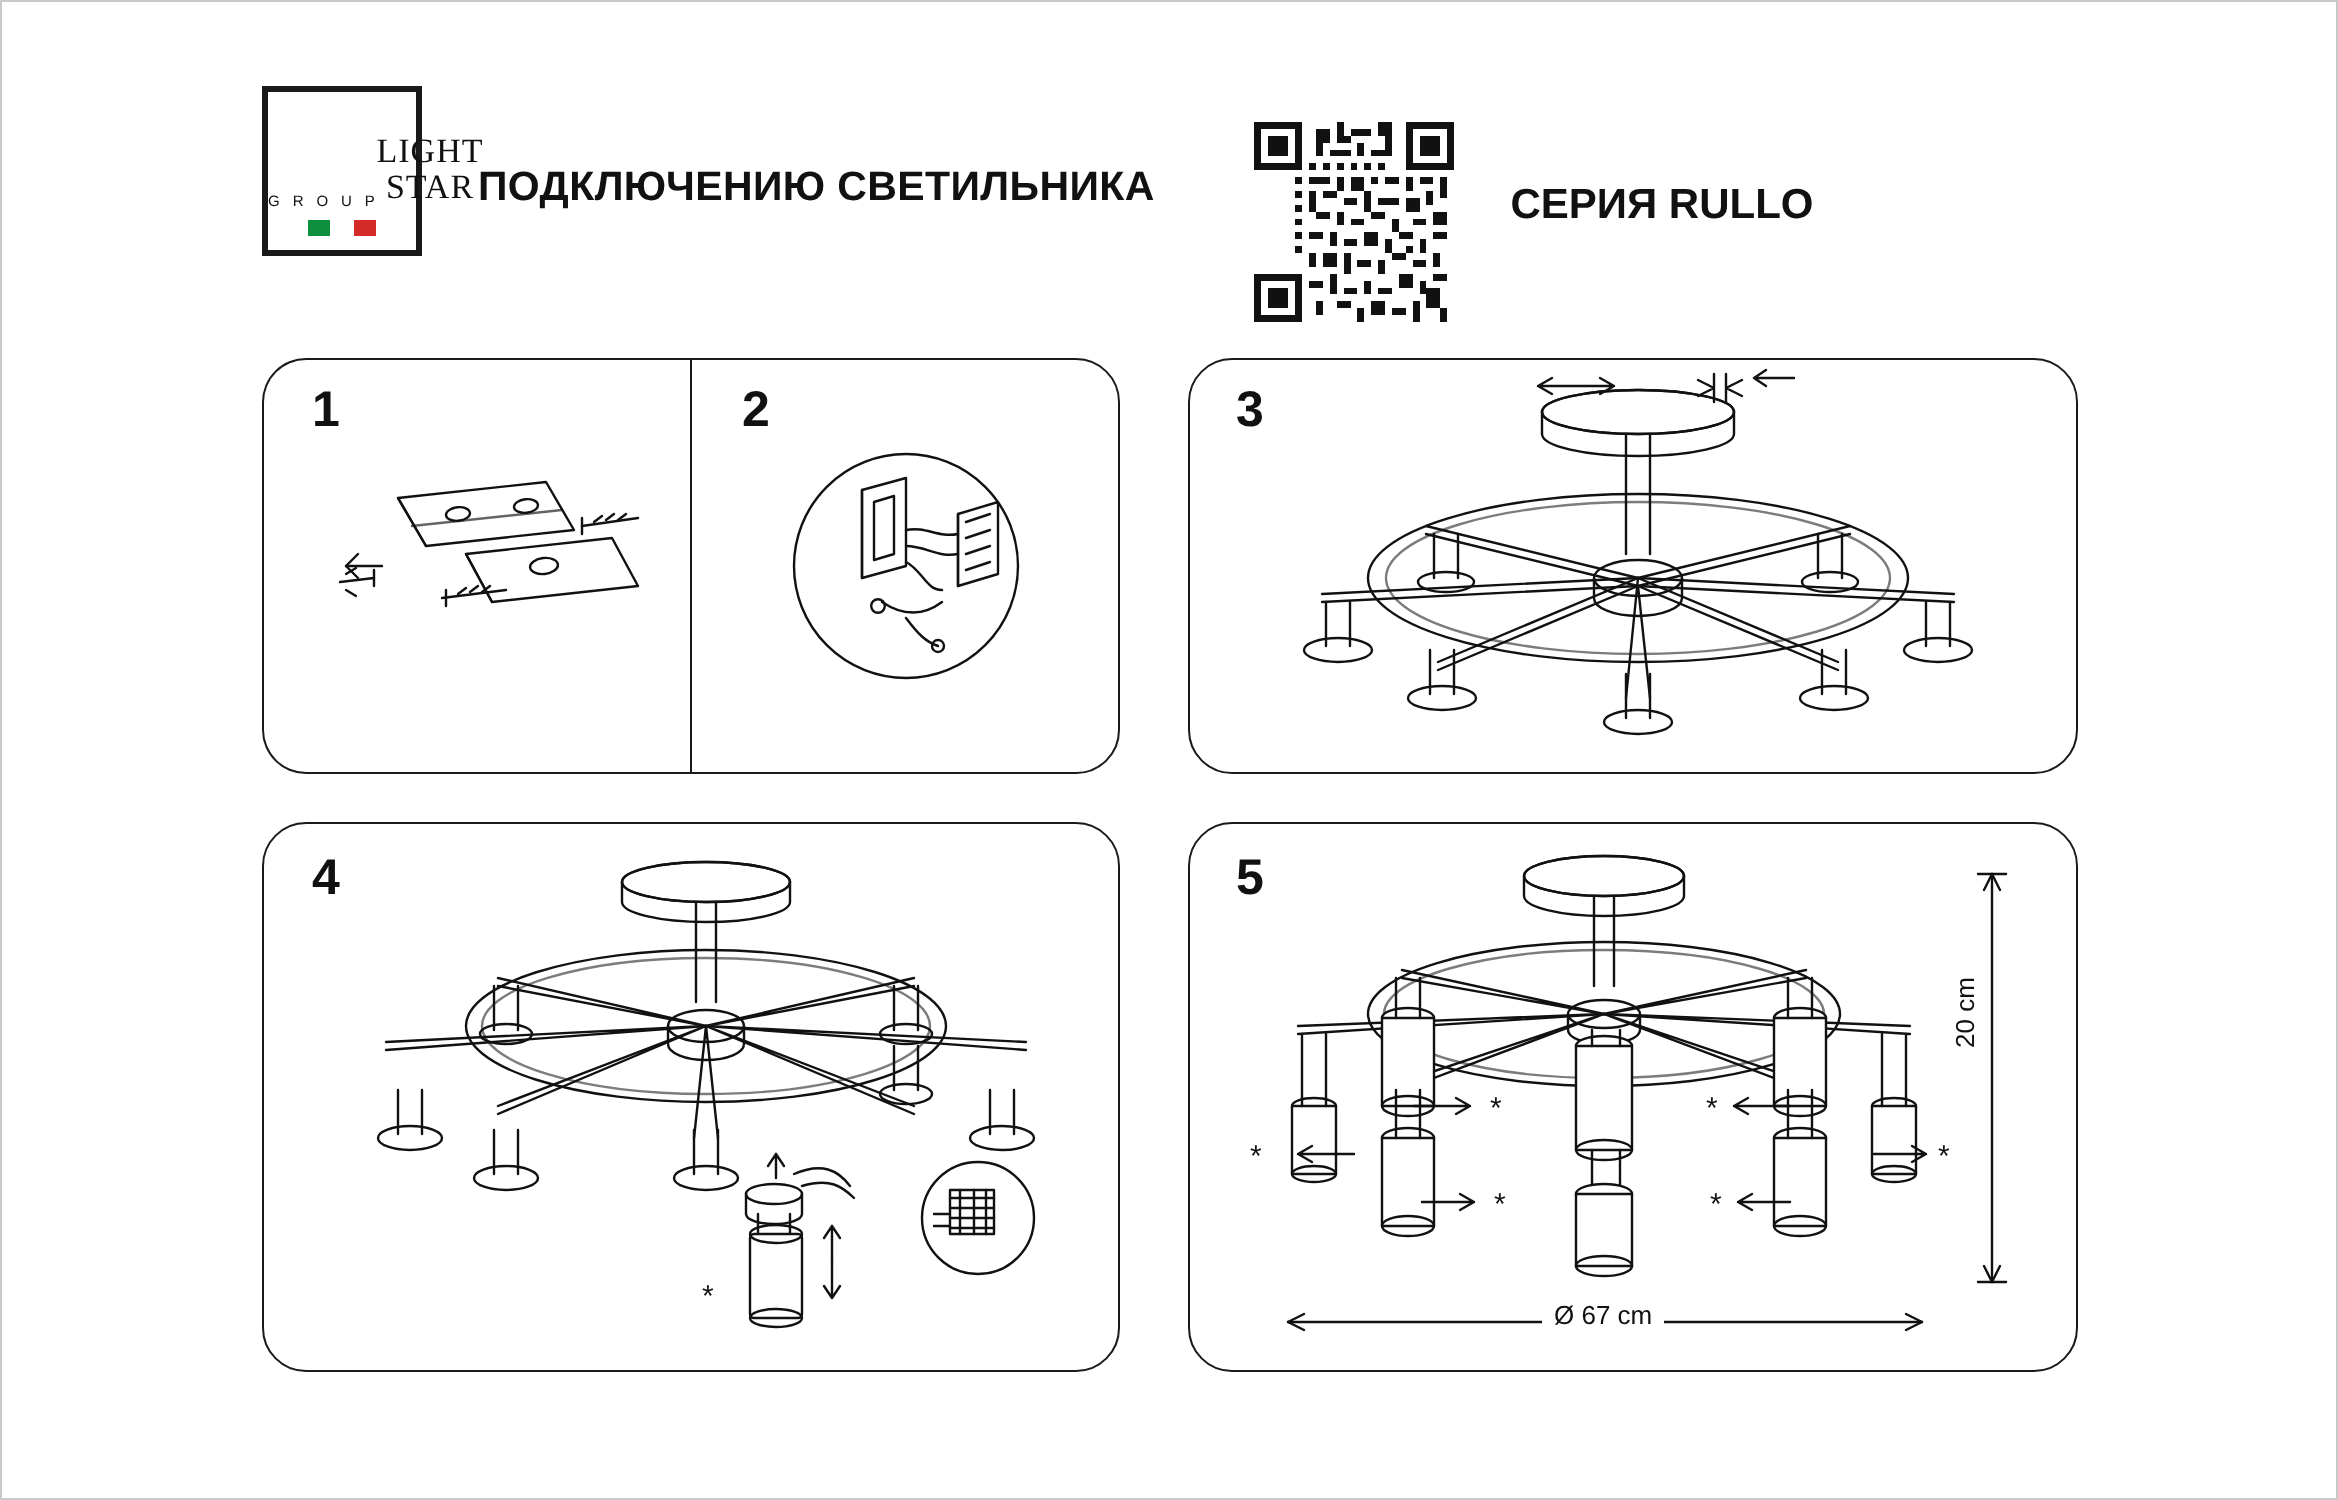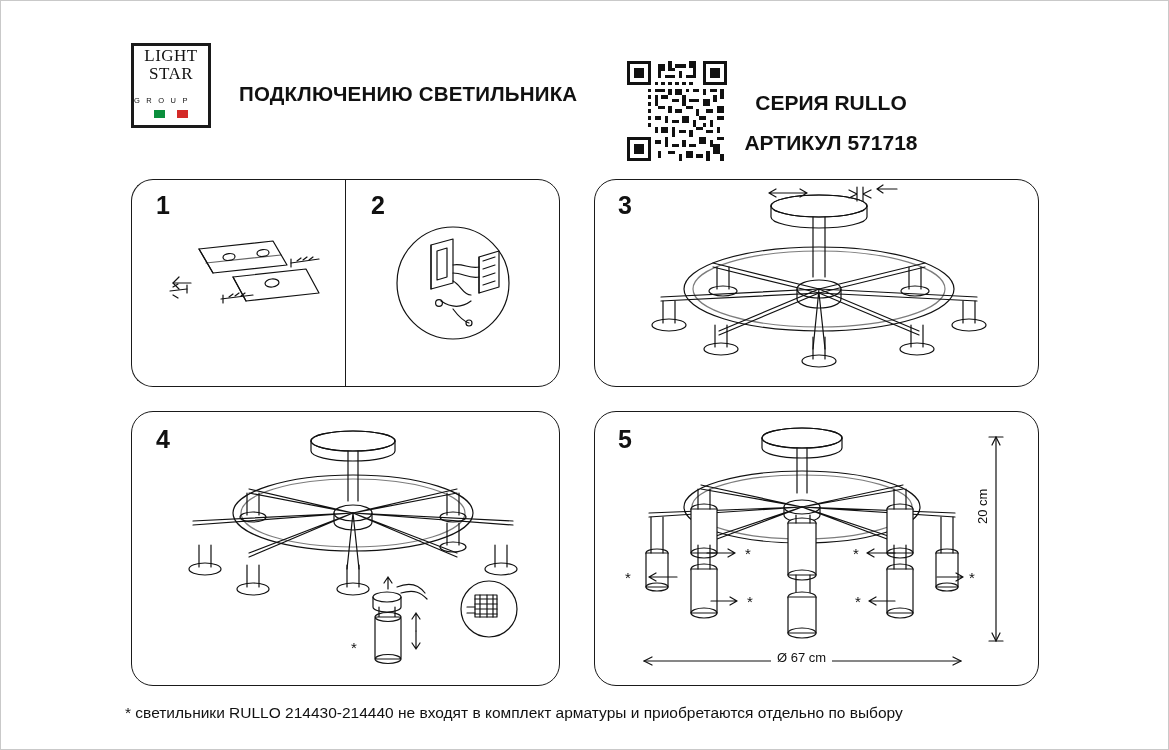--- a/index.html
+++ b/index.html
@@ -20,24 +20,25 @@
   .header{
     position:absolute;left:118px;top:30px;width:940px;height:108px;
   }
   .logo{
     position:absolute;left:12px;top:12px;width:80px;height:85px;
     border:3px solid #1a1a1a;
     background:#fff;
     box-sizing:border-box;
   }
   .logo-lines{
-    position:absolute;left:0;top:1px;width:100%;
+    position:absolute;left:0;top:21px;width:100%;
     text-align:center;
     font-family:"Liberation Serif", serif;
     line-height:1.04;
+    padding-left:44px;
   }
   .logo-lines span{display:block;font-size:17px;letter-spacing:.5px;color:#111;}
   .logo-group{
     position:absolute;left:0;bottom:20px;width:100%;
     font-size:7.5px;letter-spacing:2.2px;color:#111;
     font-family:"Liberation Sans", sans-serif;
   }
   .flag{
     position:absolute;left:50%;transform:translateX(-50%);bottom:7px;
     width:34px;height:8px;display:flex;border:0;
@@ -221,21 +222,20 @@
           <rect x="25" y="26" width="2" height="1"></rect>
             <rect x="27" y="27" width="1" height="2"></rect>
           <rect x="22" y="18" width="1" height="1"></rect>
             <rect x="25" y="24" width="2" height="2"></rect>
         </g>
       </svg>
     </div>
 
     <div class="series">
       <div>СЕРИЯ RULLO</div>
-      <div>АРТИКУЛ 571718</div>
     </div>
   </div>
 
   <div class="panel p1"></div>
   <div class="panel p2"></div>
   <div class="divider"></div>
   <div class="panel p3"></div>
   <div class="panel p4"></div>
   <div class="panel p5"></div>
 
@@ -505,15 +505,14 @@
       <text x="746" y="606" font-size="15" font-family="Liberation Sans, sans-serif" fill="#111" stroke="none">*</text>
       <text x="852" y="558" font-size="15" font-family="Liberation Sans, sans-serif" fill="#111" stroke="none">*</text>
       <text x="854" y="606" font-size="15" font-family="Liberation Sans, sans-serif" fill="#111" stroke="none">*</text>
       <text x="968" y="582" font-size="15" font-family="Liberation Sans, sans-serif" fill="#111" stroke="none">*</text>
     </g>
   </svg>
 
   <div style="position:absolute;left:974px;top:523px;transform:rotate(-90deg);transform-origin:left top;font-size:13px;">20 cm</div>
   <div style="position:absolute;left:770px;top:649px;font-size:13px;background:#fff;padding:0 6px;">Ø 67 cm</div>
 
-  <div class="footnote">* светильники RULLO 214430-214440 не входят в комплект арматуры и приобретаются отдельно по выбору</div>
 
 </div>
 
 </body></html>

